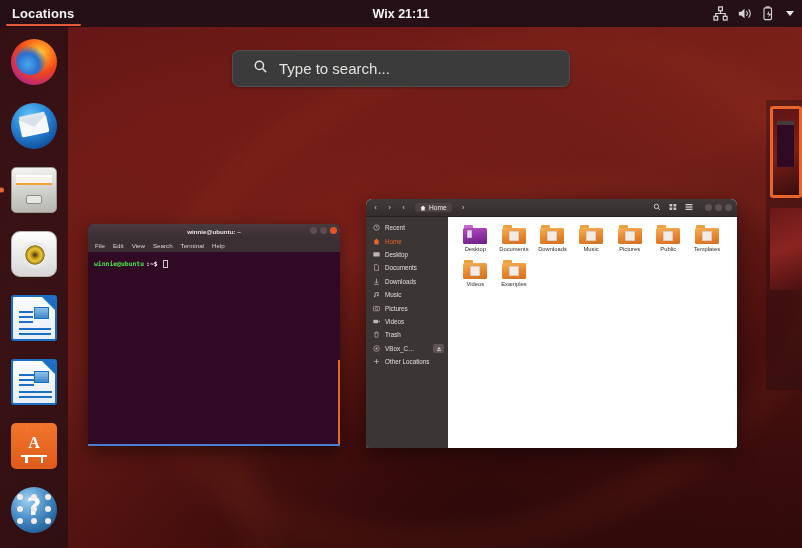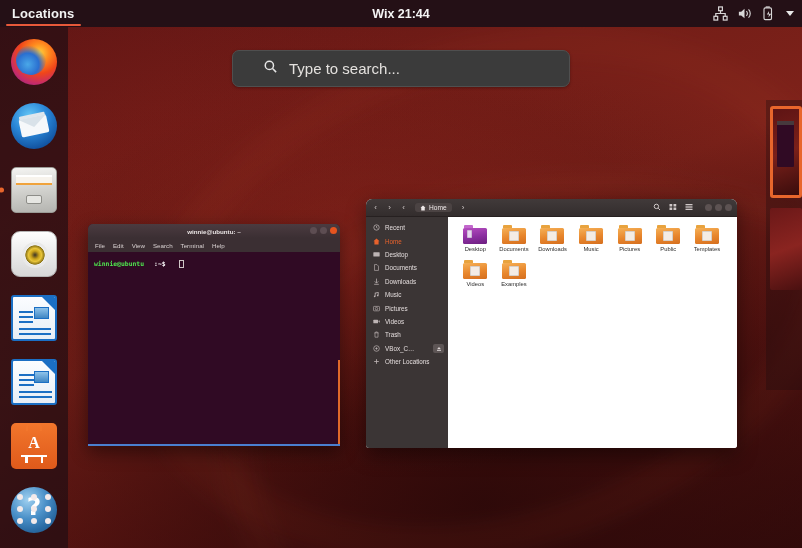--- a/index.html
+++ b/index.html
@@ -115,21 +115,21 @@
   .ic-help .q { position:absolute; left:0;right:0; top:7px; text-align:center; color:#fff; font-size:25px; font-weight:bold; line-height:25px; font-family:"DejaVu Sans", sans-serif;}
   
   .appgrid { position:absolute; bottom:18px; left:50%; transform:translateX(-50%); width:34px; }
   .appgrid .row { display:flex; justify-content:space-between; margin-bottom:6px; }
   .appgrid .dot { width:6px; height:6px; border-radius:50%; background:#f3eaea; }
 
   
   .searchbar {
     position:absolute; left:232px; top:50px; width:338px; height:37px;
     background:#3b3b3b; border:1px solid #4f4f4f; border-radius:7px;
-    display:flex; align-items:center; padding-left:30px; gap:11px; z-index:20;
+    display:flex; align-items:center; padding-left:20px; gap:11px; z-index:20;
     box-shadow: 0 1px 3px rgba(0,0,0,.3);
   }
   .searchbar .sq { color:#e6e6e6; }
   .searchbar .ph { color:#e4e1de; font-size:15px; }
 
   
   .term {
     position:absolute; left:88px; top:224px; width:252px; height:222px; z-index:15;
     background:#300a24; border-radius:5px 5px 0 0; overflow:hidden;
     box-shadow:0 6px 18px rgba(0,0,0,.45);
@@ -141,21 +141,21 @@
     color:#e9e4e4; font-size:6.2px; font-weight:bold;
   }
   .term .wbtns { position:absolute; right:3px; top:3px; display:flex; gap:3px; }
   .wb { width:7px; height:7px; border-radius:50%; background:#5d4d52; }
   .wb.close { background:#e5541f; }
   .term .menu {
     height:14px; background:#3b2f33; display:flex; align-items:center; gap:8px;
     padding-left:7px; color:#d9d2d2; font-size:6.2px;
   }
   .term .body { position:relative; height:194px; padding:8px 6px; }
-  .term .line { font-family:"DejaVu Sans Mono", monospace; font-size:6.4px; display:flex; align-items:center; gap:10px; }
+  .term .line { font-family:"DejaVu Sans Mono", monospace; font-size:6.4px; display:flex; align-items:center; gap:2px; }
   .term .user { color:#4ee44e; font-weight:bold; }
   .term .path { color:#ffffff; font-weight:bold; }
   .term .cur { display:inline-block; width:5px; height:8px; border:1px solid #cfc6c6; margin-left:3px; }
   .term .sbar { position:absolute; right:0; top:108px; width:2px; height:86px; background:#e06a2a; }
 
   
   .files {
     position:absolute; left:366px; top:199px; width:371px; height:249px; z-index:14;
     background:#ffffff; border-radius:6px 6px 3px 3px; overflow:hidden;
     box-shadow:0 7px 20px rgba(0,0,0,.45);
@@ -213,21 +213,21 @@
 </head>
 <body>
 
 <div id="screen">
 
   <div class="topbar">
     <div class="activities">
       <span>Locations</span>
       <span class="underline"></span>
     </div>
-    <div class="clock">Wix 21:44</div>
+    <div class="clock">Wix 21:11</div>
     <div class="tray">
       <span>
         <svg class="ti" viewBox="0 0 16 16" fill="none" stroke="#e8e8e8" stroke-width="1.3">
           <rect x="6" y="1" width="4" height="4"></rect>
             <rect x="1" y="11" width="4" height="4"></rect>
           <rect x="11" y="11" width="4" height="4"></rect>
           <path d="M8 5 v3 M3 11 V8 h10 v3"></path>
         </svg>
       </span>
       <span>

